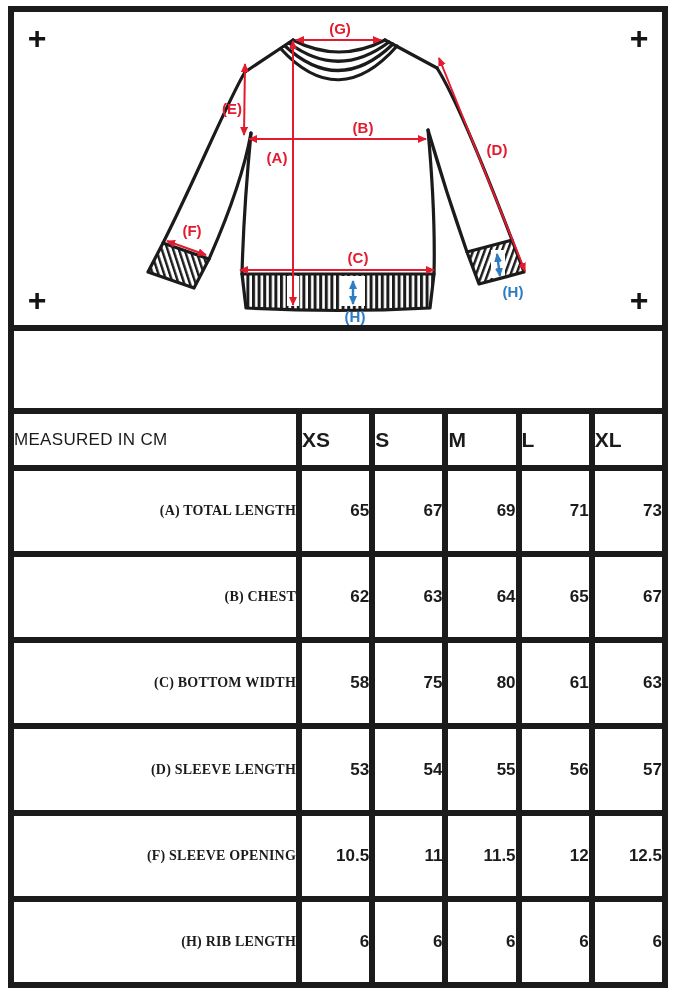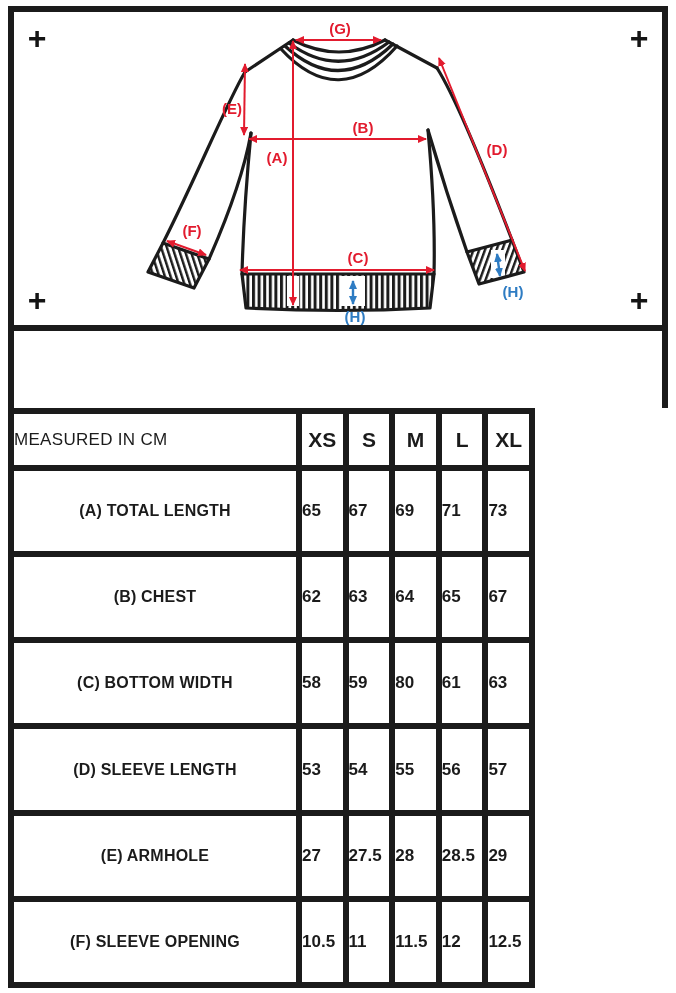--- a/index.html
+++ b/index.html
@@ -34,32 +34,32 @@
   .mfb{fill:var(--measure-blue);}
   .rlabel{fill:var(--measure-red);font-family:"Liberation Sans",sans-serif;font-weight:700;font-size:15px;text-anchor:middle;}
   .blabel{fill:var(--measure-blue);font-family:"Liberation Sans",sans-serif;font-weight:700;font-size:15px;text-anchor:middle;}
   
   .spacer-panel{
     position:absolute;left:8px;top:331px;width:660px;height:77px;box-sizing:border-box;
     border-left:6px solid var(--line-black);border-right:6px solid var(--line-black);background:#fff;
   }
   
   table.size-table{
-    position:absolute;left:8px;top:408px;width:527px;height:580px;
+    position:absolute;left:8px;top:408px;width:660px;height:580px;
     border-collapse:collapse;table-layout:fixed;background:#fff;
   }
   table.size-table th,table.size-table td{
     border:6px solid var(--line-black);vertical-align:middle;padding:0;background:#fff;
   }
   .label-head{
     text-align:left;padding-left:22px;font-weight:400;font-size:17px;letter-spacing:.3px;
   }
-  .size-head{text-align:center;font-weight:700;font-size:21px;}
-  .row-label{text-align:center;padding-left:22px;font-weight:700;font-size:16px;letter-spacing:.2px;}
-  .value-cell{text-align:left;font-weight:700;font-size:17px;}
+  .size-head{text-align:left;font-weight:700;font-size:21px;}
+  .row-label{text-align:right;padding-left:22px;font-weight:700;font-size:14px;letter-spacing:.2px;font-family:Liberation Serif, serif;}
+  .value-cell{text-align:right;font-weight:700;font-size:17px;}
 </style>
 </head>
 <body>
 
 <div class="diagram-box">
   <div class="mark tl">+</div>
   <div class="mark tr">+</div>
   <div class="mark bl">+</div>
   <div class="mark br">+</div>
 
@@ -175,43 +175,43 @@
       <td class="row-label">(B) CHEST</td>
       <td class="value-cell">62</td>
       <td class="value-cell">63</td>
       <td class="value-cell">64</td>
       <td class="value-cell">65</td>
       <td class="value-cell">67</td>
     </tr>
     <tr>
       <td class="row-label">(C) BOTTOM WIDTH</td>
       <td class="value-cell">58</td>
-      <td class="value-cell">59</td>
+      <td class="value-cell">75</td>
       <td class="value-cell">80</td>
       <td class="value-cell">61</td>
       <td class="value-cell">63</td>
     </tr>
     <tr>
       <td class="row-label">(D) SLEEVE LENGTH</td>
       <td class="value-cell">53</td>
       <td class="value-cell">54</td>
       <td class="value-cell">55</td>
       <td class="value-cell">56</td>
       <td class="value-cell">57</td>
     </tr>
     <tr>
-      <td class="row-label">(E) ARMHOLE</td>
-      <td class="value-cell">27</td>
-      <td class="value-cell">27.5</td>
-      <td class="value-cell">28</td>
-      <td class="value-cell">28.5</td>
-      <td class="value-cell">29</td>
-    </tr>
-    <tr>
       <td class="row-label">(F) SLEEVE OPENING</td>
       <td class="value-cell">10.5</td>
       <td class="value-cell">11</td>
       <td class="value-cell">11.5</td>
       <td class="value-cell">12</td>
       <td class="value-cell">12.5</td>
     </tr>
+    <tr>
+      <td class="row-label">(H) RIB LENGTH</td>
+      <td class="value-cell">6</td>
+      <td class="value-cell">6</td>
+      <td class="value-cell">6</td>
+      <td class="value-cell">6</td>
+      <td class="value-cell">6</td>
+    </tr>
   </tbody>
 </table>
 
 </body></html>

